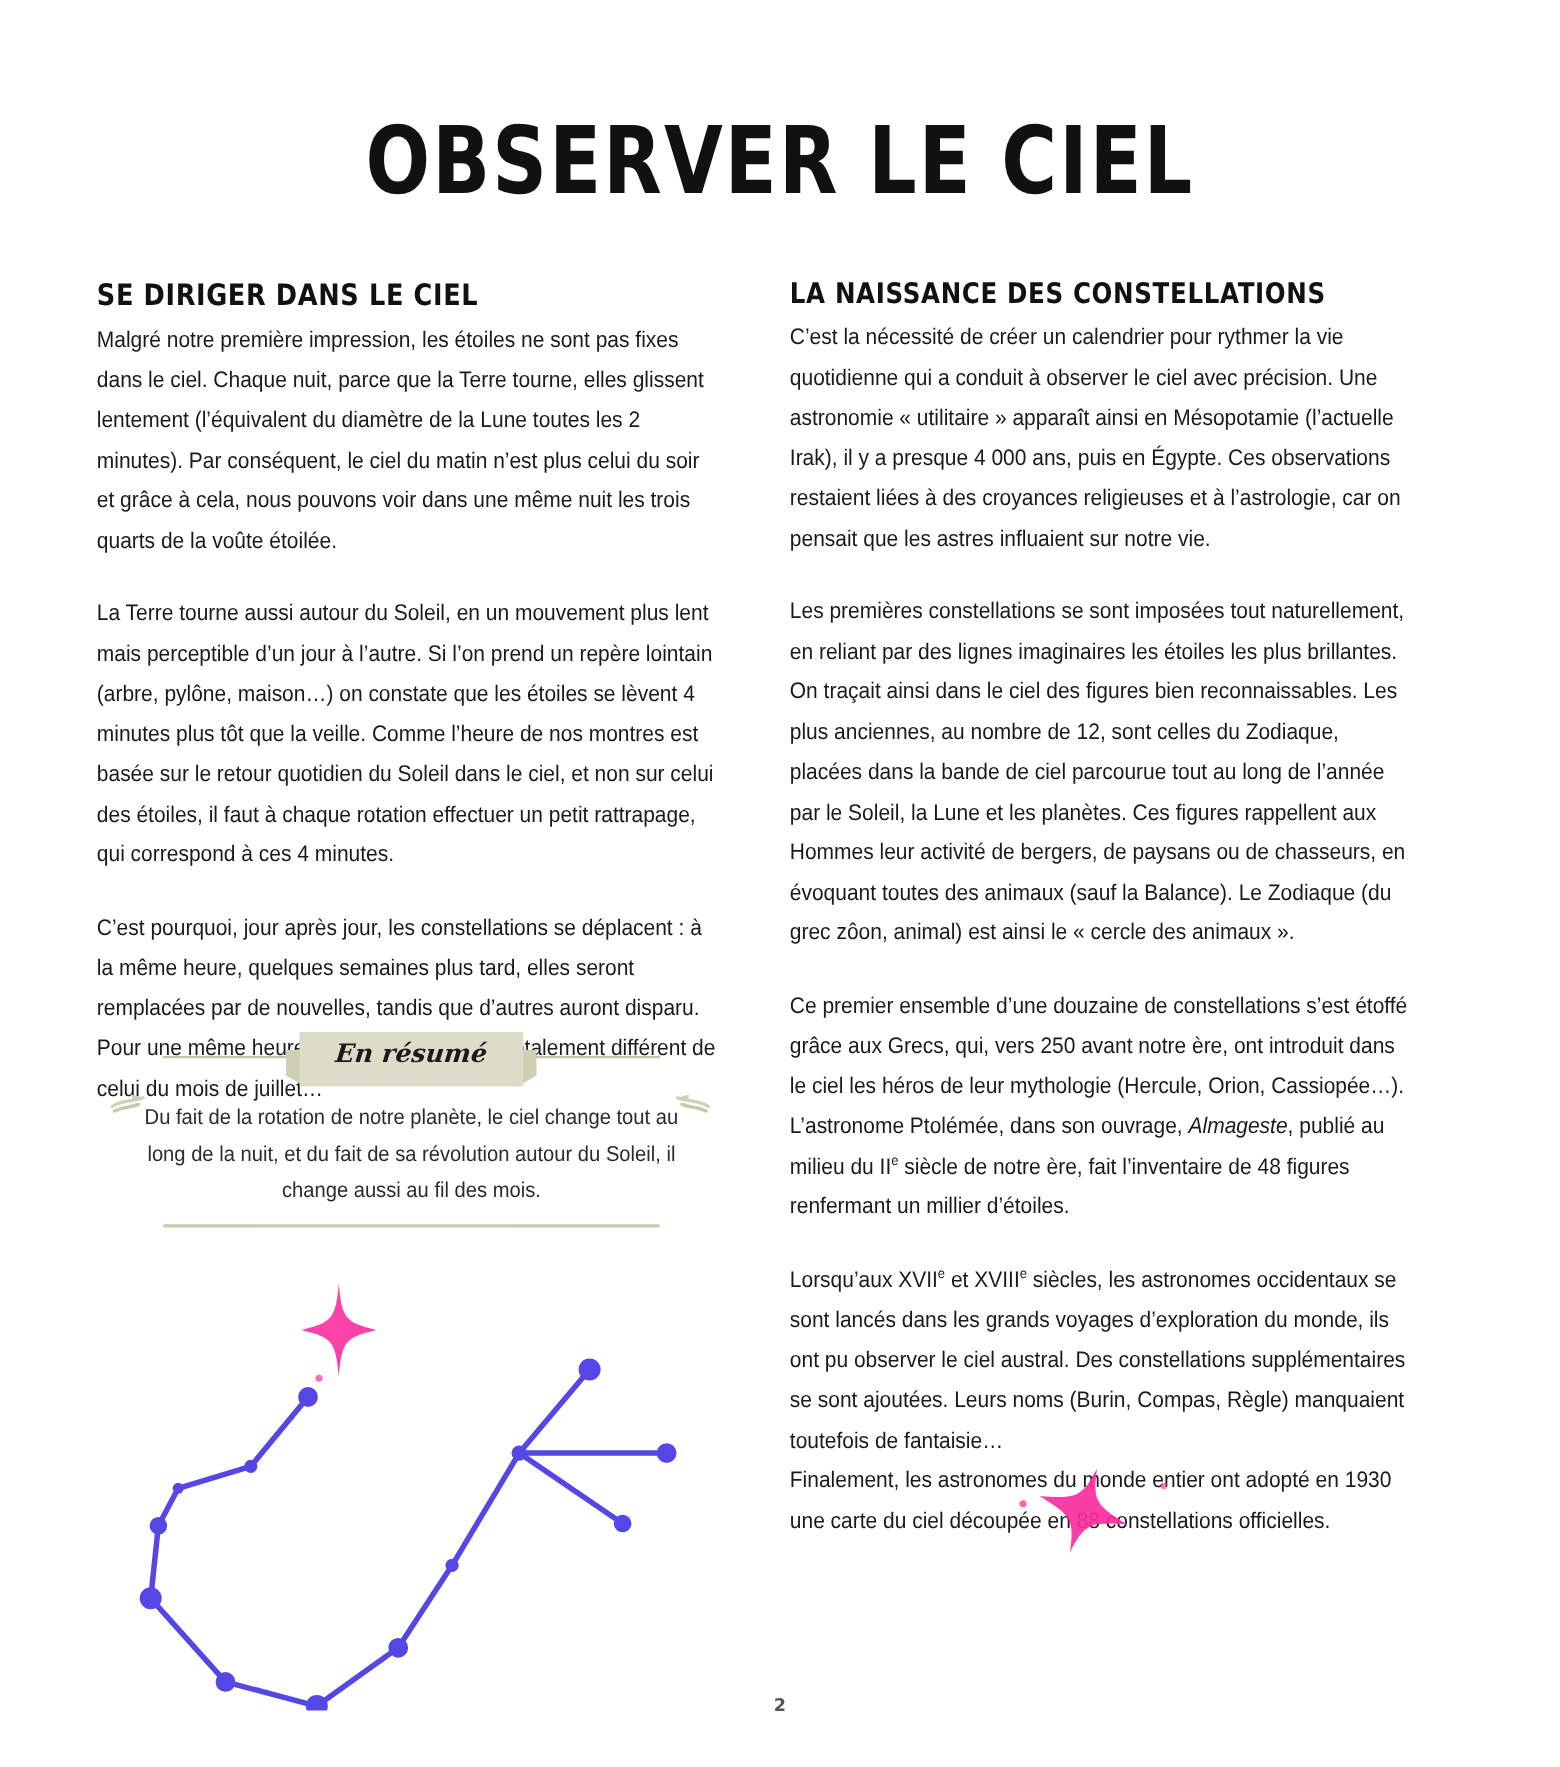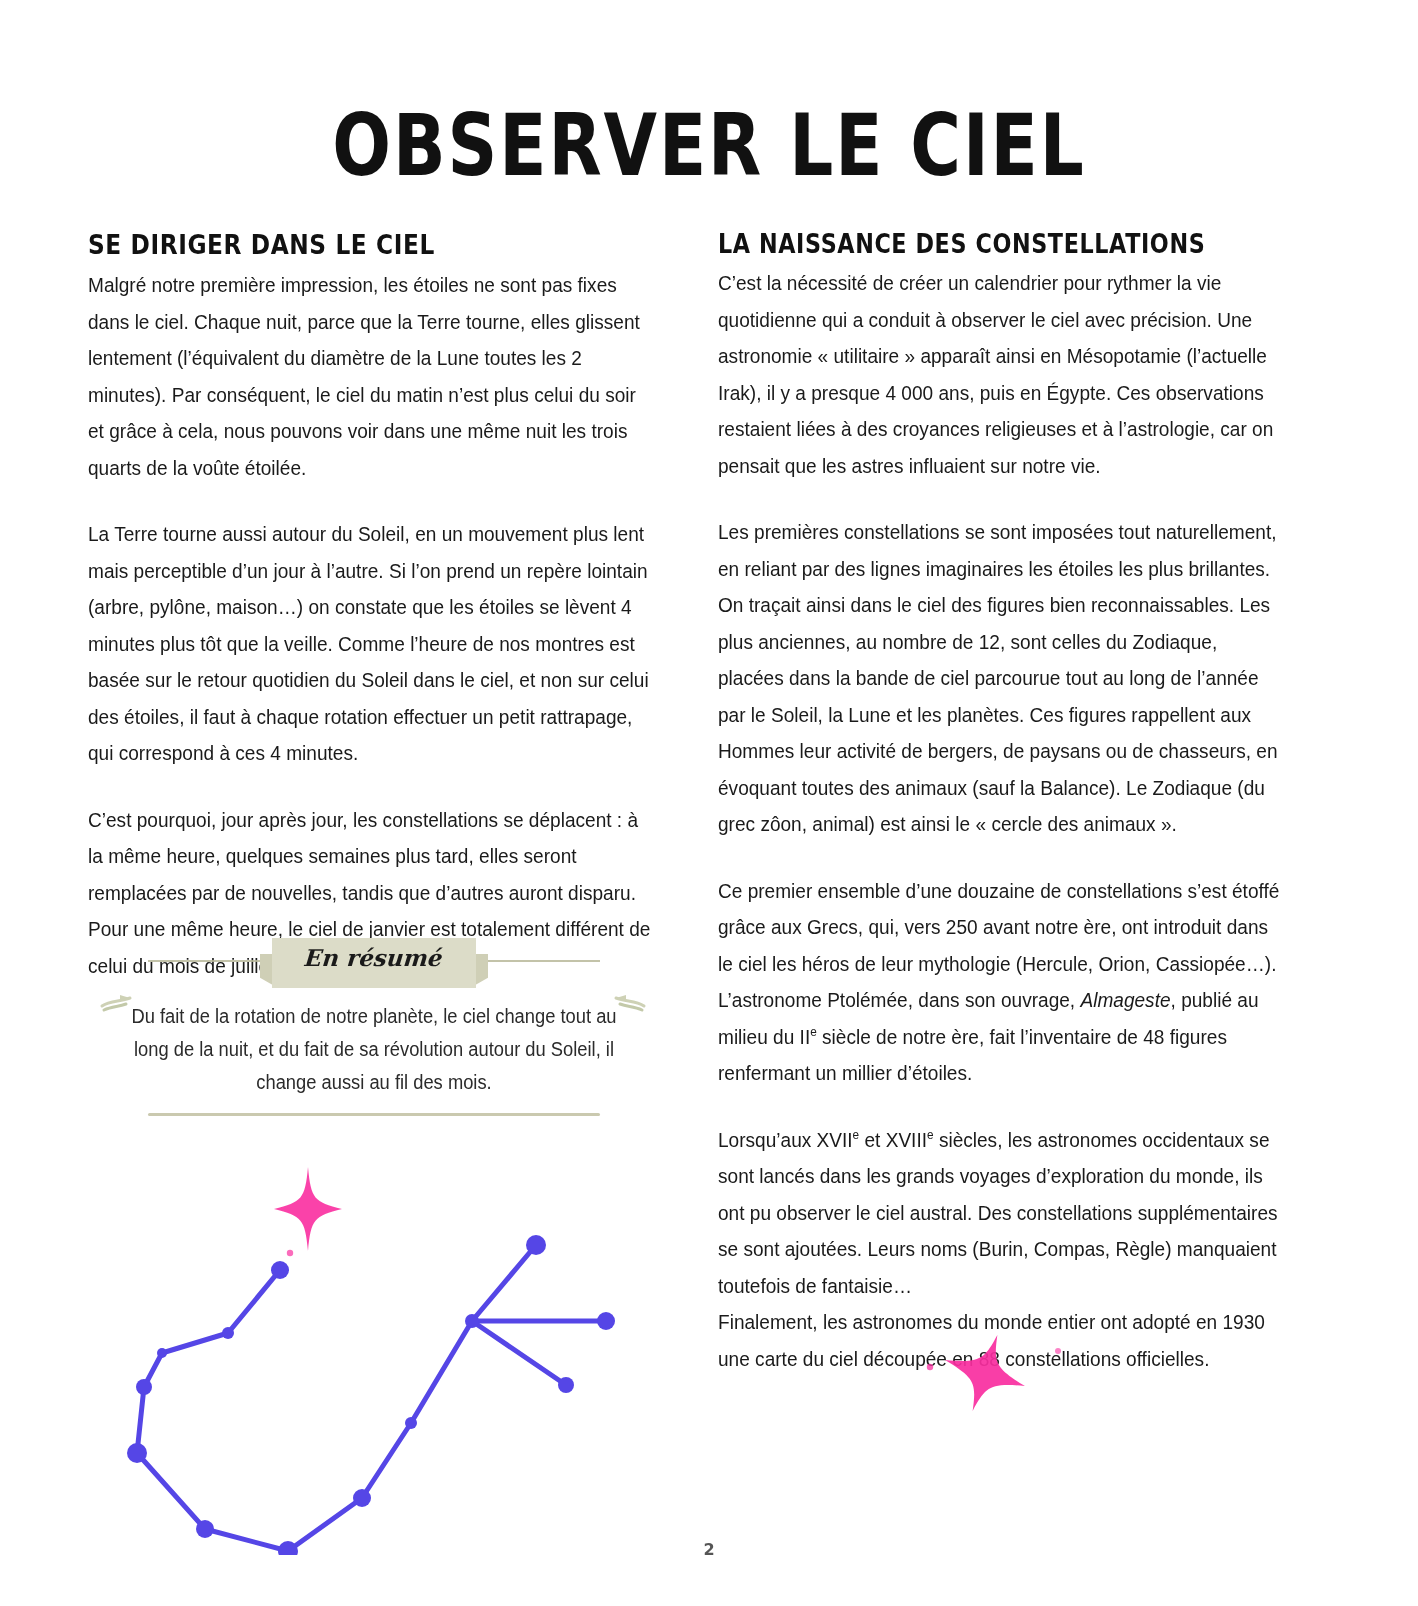--- a/index.html
+++ b/index.html
@@ -29,21 +29,21 @@
     letter-spacing: 2px;
     color: #111111;
     transform: scaleY(1.18) scaleX(0.96);
     transform-origin: center top;
     white-space: nowrap;
   }
 
   
   .col {
     position: absolute;
-    top: 229px;
+    top: 253px;
     width: 566px;
   }
   .col-left  { left: 88px; }
   .col-right { left: 718px; }
 
   .section-head {
     font-family: "DejaVu Sans", sans-serif;
     font-weight: bold;
     font-size: 24px;
     letter-spacing: 0.6px;

